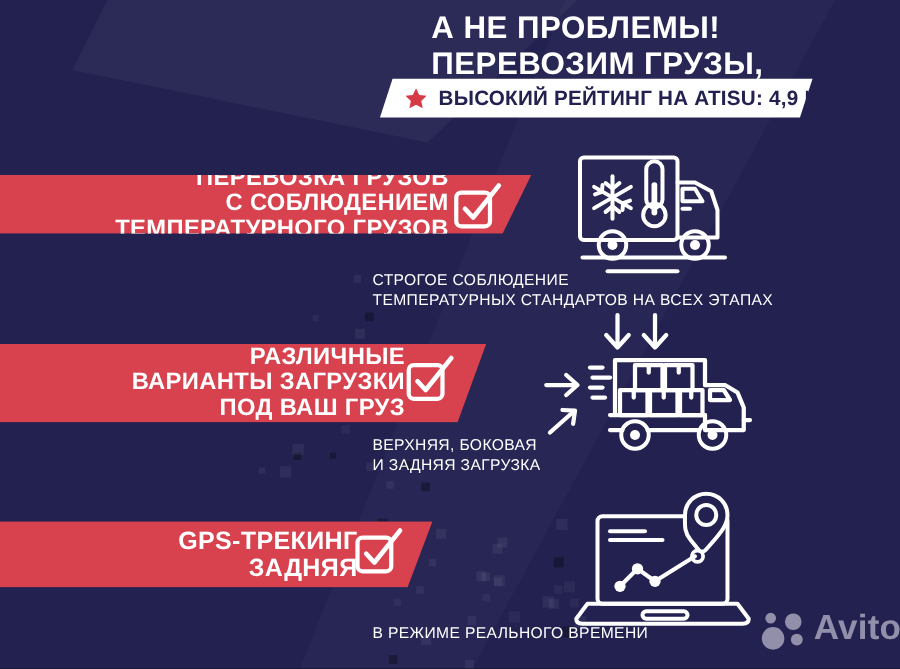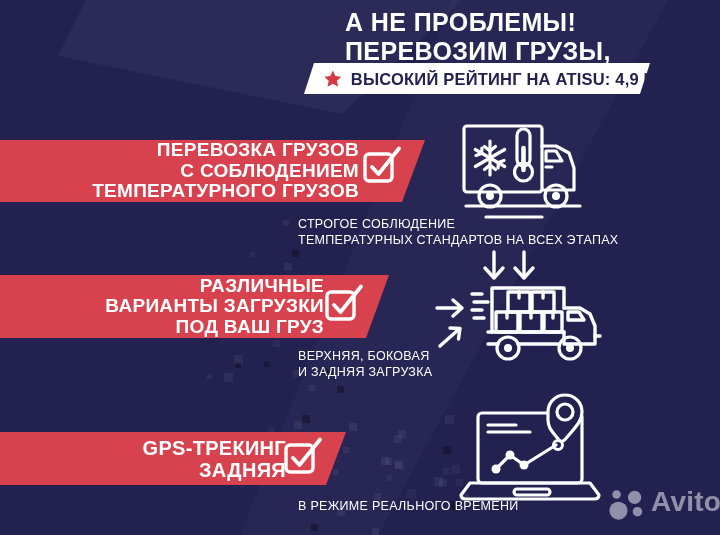--- a/index.html
+++ b/index.html
@@ -47,25 +47,25 @@
   
   .banner {
     position:absolute; left:0; background:#d7424e; color:#fff;
     display:block;
   }
   .banner .lines {
     position:absolute; top:0; bottom:0; right:0; left:0;
     display:flex; flex-direction:column; justify-content:center;
     text-align:right; font-weight:800; letter-spacing:0.3px;
   }
-  .banner-1 { top:140px; width:425px; height:62px; clip-path:polygon(0 0,100% 0,calc(100% - 23px) 100%,0 100%); }
+  .banner-1 { top:140px; width:425px; height:47px; clip-path:polygon(0 0,100% 0,calc(100% - 23px) 100%,0 100%); }
   .banner-1 .lines { padding-right:66px; font-size:19px; line-height:20.5px; }
   .banner-2 { top:275px; width:389px; height:63px; clip-path:polygon(0 0,100% 0,calc(100% - 23px) 100%,0 100%); }
   .banner-2 .lines { padding-right:65px; font-size:19px; line-height:20.5px; }
-  .banner-3 { top:432px; width:346px; height:53px; clip-path:polygon(0 0,100% 0,calc(100% - 20px) 100%,0 100%); }
+  .banner-3 { top:417px; width:346px; height:53px; clip-path:polygon(0 0,100% 0,calc(100% - 20px) 100%,0 100%); }
   .banner-3 .lines { padding-right:60px; font-size:20px; line-height:22px; }
   .checkbox { position:absolute; }
 
   
   .note { position:absolute; left:298px; color:#fff; font-size:12.5px; font-weight:400; line-height:15.5px; letter-spacing:0.3px; white-space:nowrap; }
 
   
   .watermark { position:absolute; left:608px; top:486px; display:flex; align-items:flex-start; opacity:0.55; }
   .watermark-text { color:#eceaf4; font-size:28px; font-weight:700; margin-left:5px; letter-spacing:0.2px; }
 

